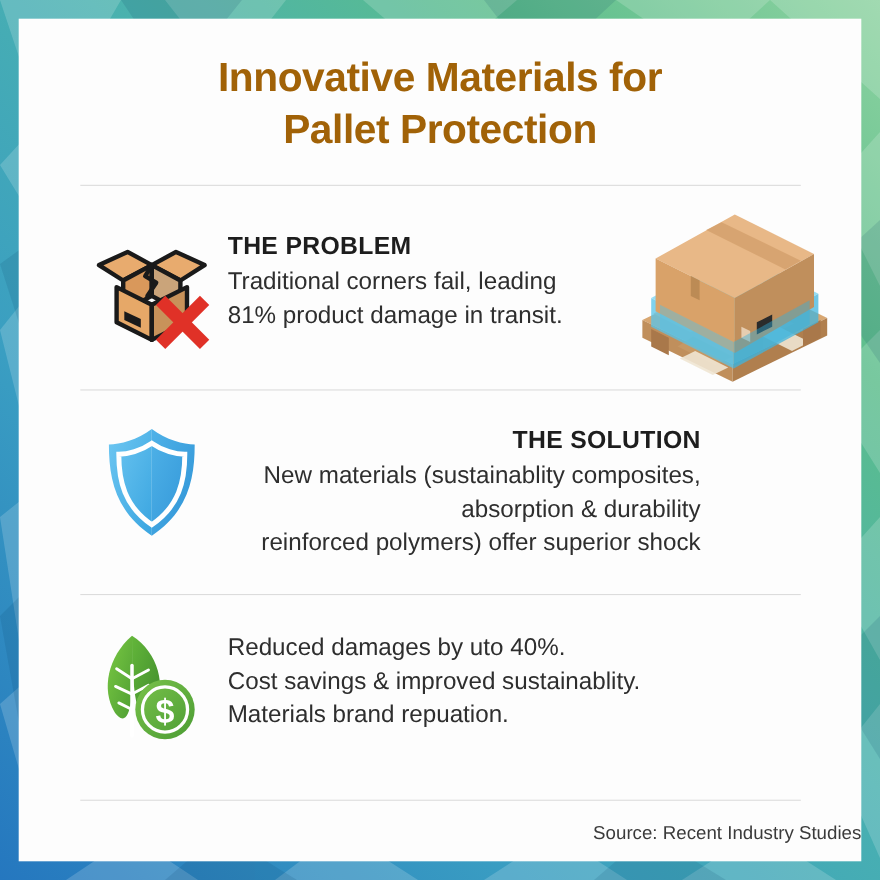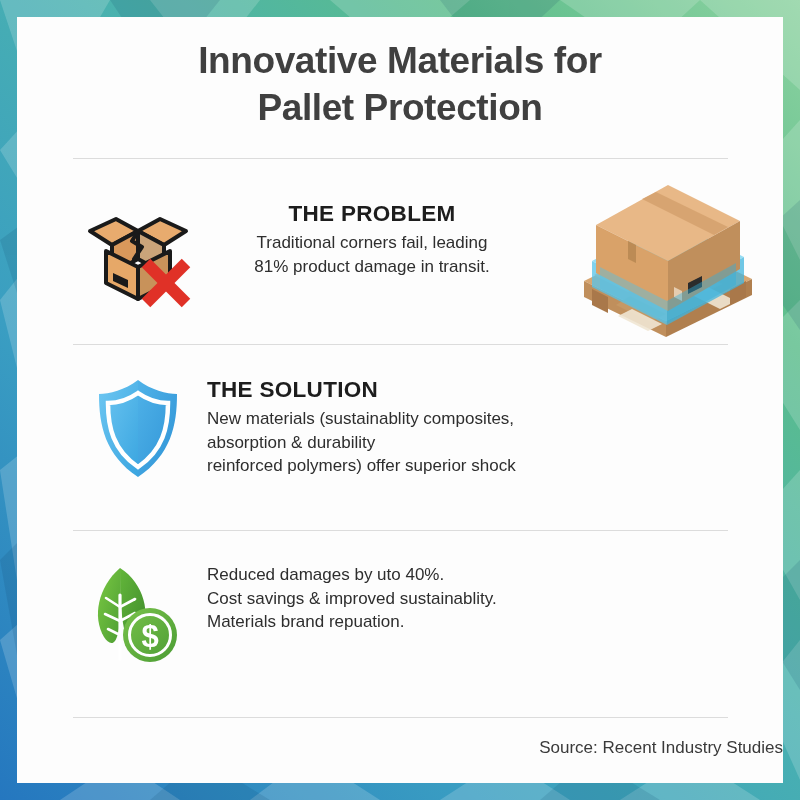--- a/index.html
+++ b/index.html
@@ -41,27 +41,27 @@
     width: 766px;
     height: 766px;
     background: #fdfdfd;
     z-index: 2;
     box-sizing: border-box;
     padding: 0;
   }
 
   
   .title {
-    margin: 0;
+    margin: 10px;
     padding-top: 20px;
     text-align: center;
     font-size: 37px;
     line-height: 1.28;
     font-weight: bold;
-    color: #404040;
+    color: #a16207;
     letter-spacing: -0.4px;
   }
   .title .line {
     display: block;
   }
 
   .divider {
     height: 1px;
     background: #dcdcdc;
     margin: 0 auto;
@@ -89,34 +89,34 @@
     padding-left: 10px;
   }
   .sec-head {
     font-size: 22.5px;
     font-weight: bold;
     color: #1d1d1d;
     letter-spacing: 0.3px;
     margin: 0 0 4px 0;
   }
   .sec-text {
-    font-size: 17px;
+    font-size: 22px;
     line-height: 1.4;
     color: #2e2e2e;
     margin: 0;
   }
   .sec-text .tline { display: block; }
 
   
-  .section.problem  { height: 185px; padding-top: 42px; text-align: center; }
+  .section.problem  { height: 185px; padding-top: 42px; }
   .section.solution { height: 185px; padding-top: 32px; }
   .section.impact   { height: 186px; padding-top: 32px; }
 
   .section.problem .sec-body  { max-width: 330px; }
-  .section.solution .sec-body { max-width: 430px; }
+  .section.solution .sec-body { max-width: 430px; text-align: right; }
   .section.impact .sec-body   { max-width: 400px; }
 
   
   .pallet-illustration {
     position: absolute;
     right: 18px;
     top: 4px;
     width: 195px;
     height: 175px;
   }

